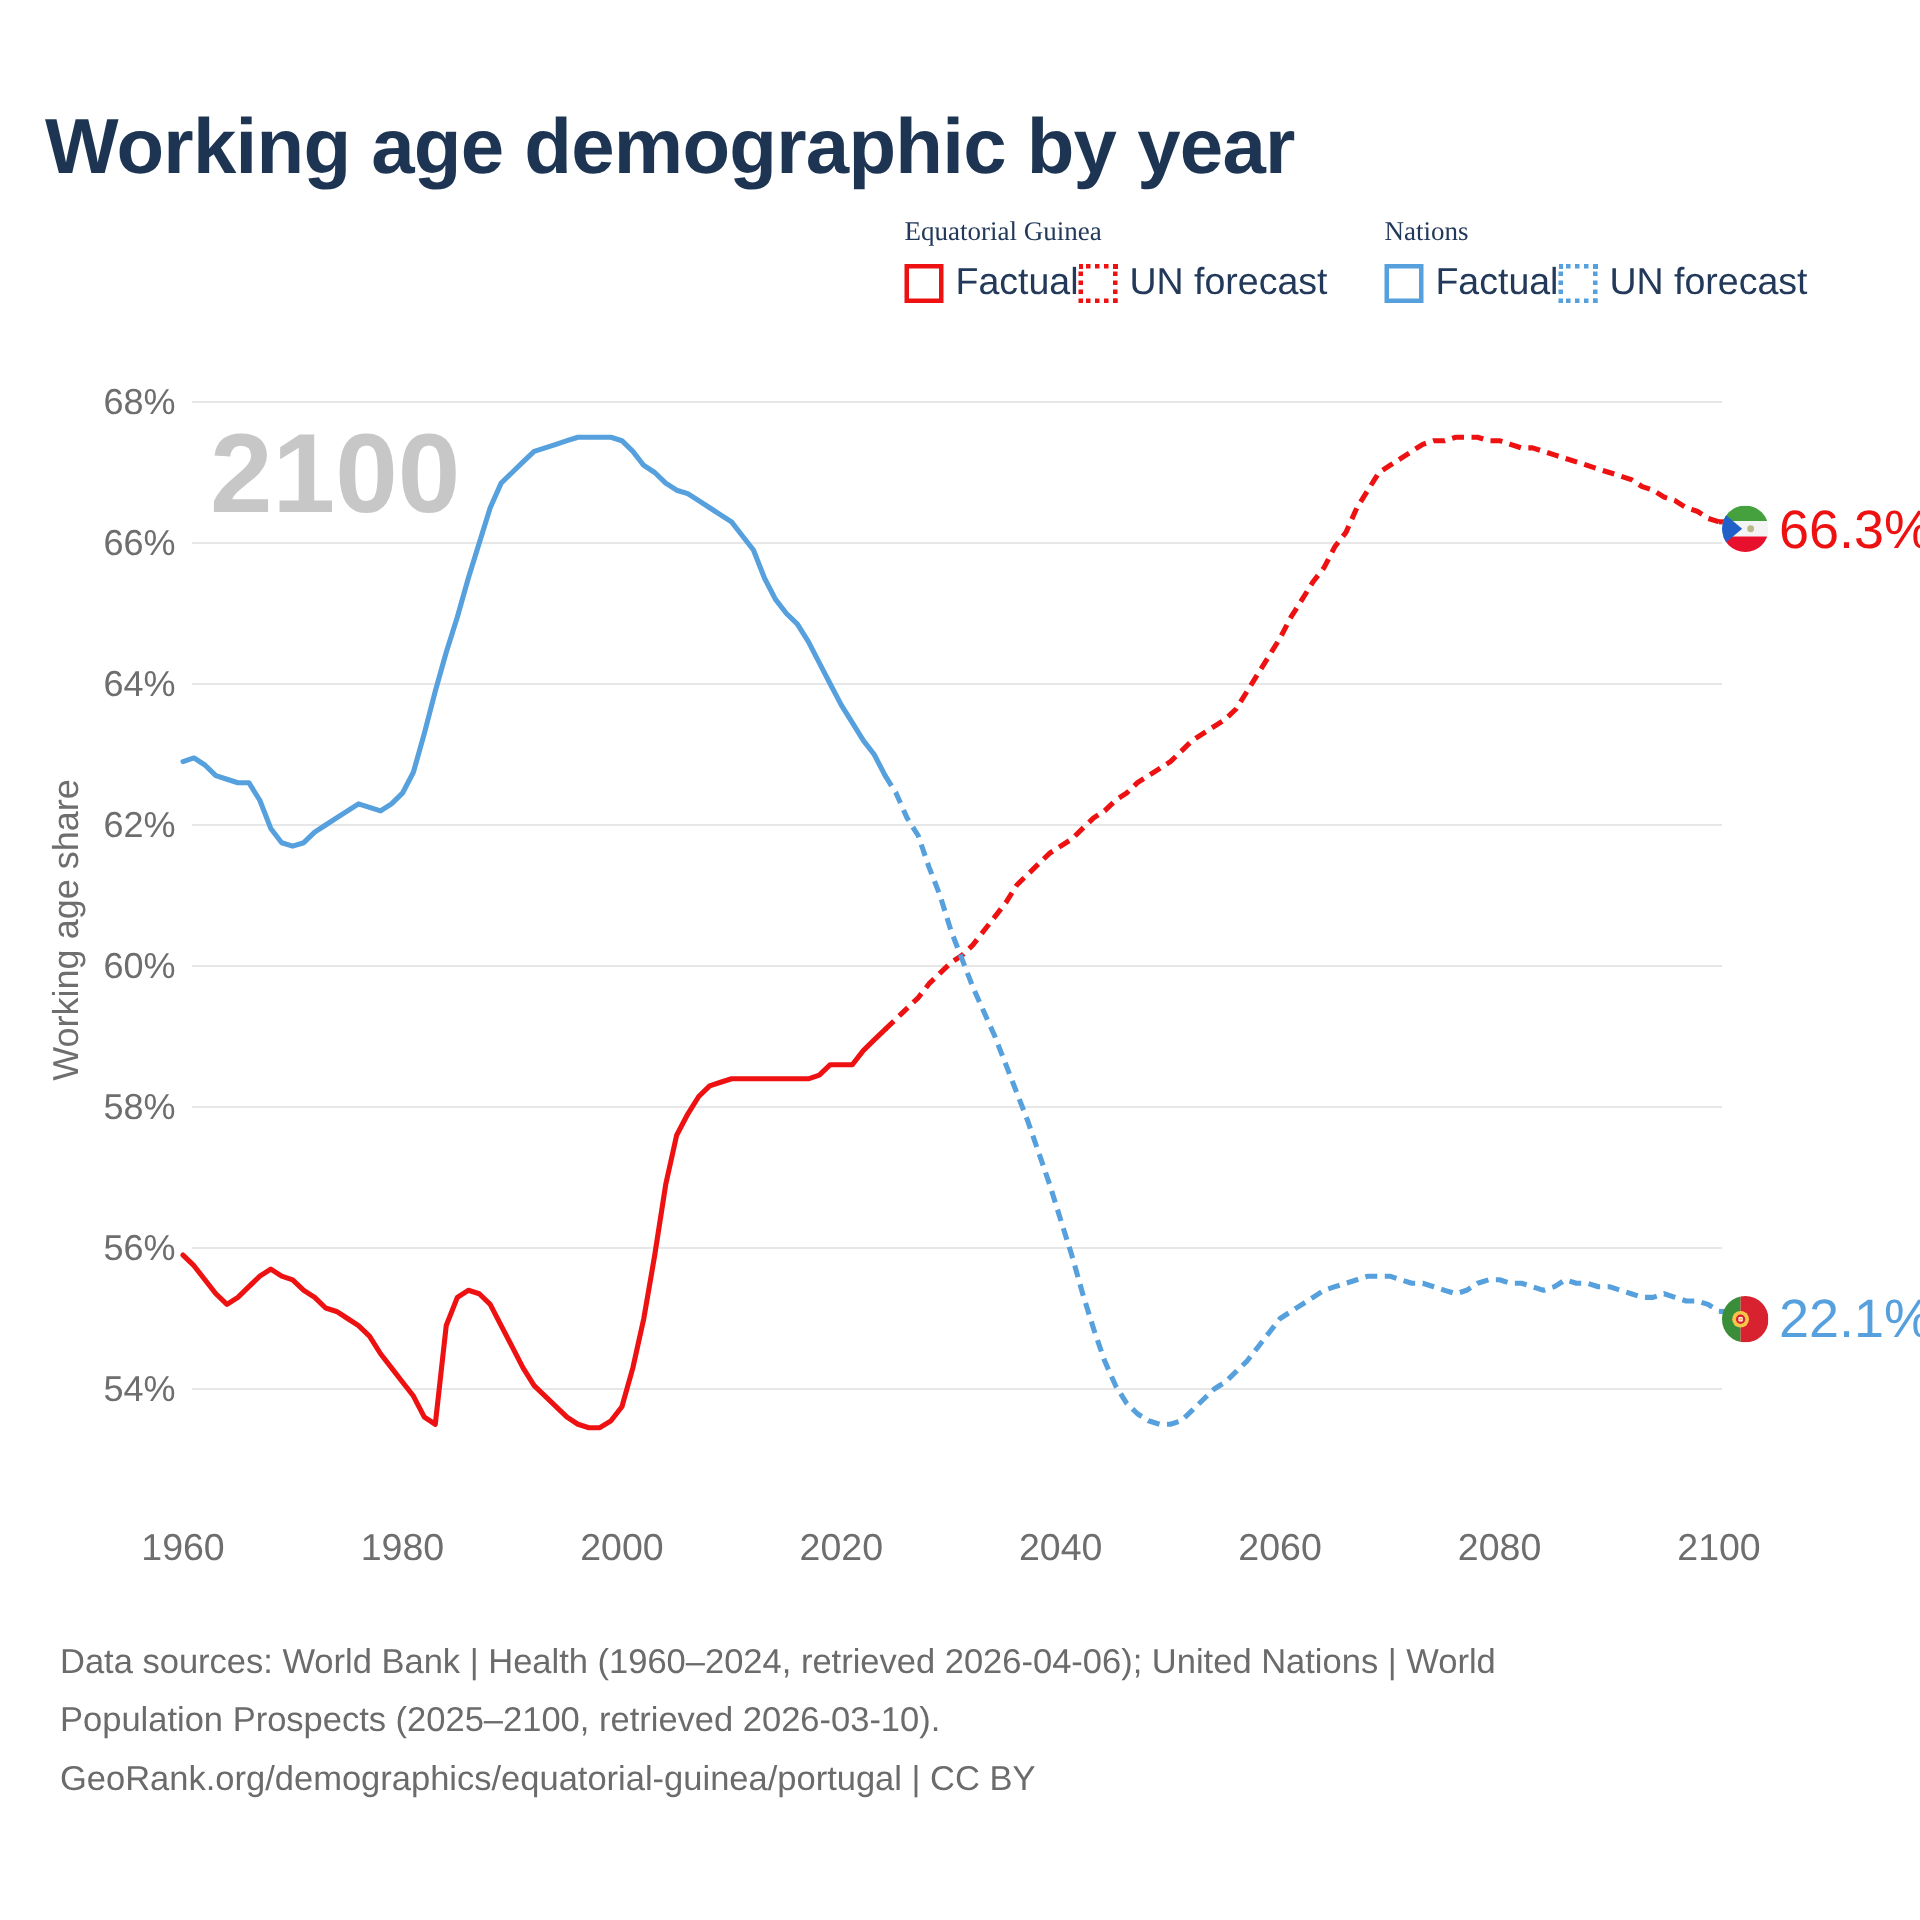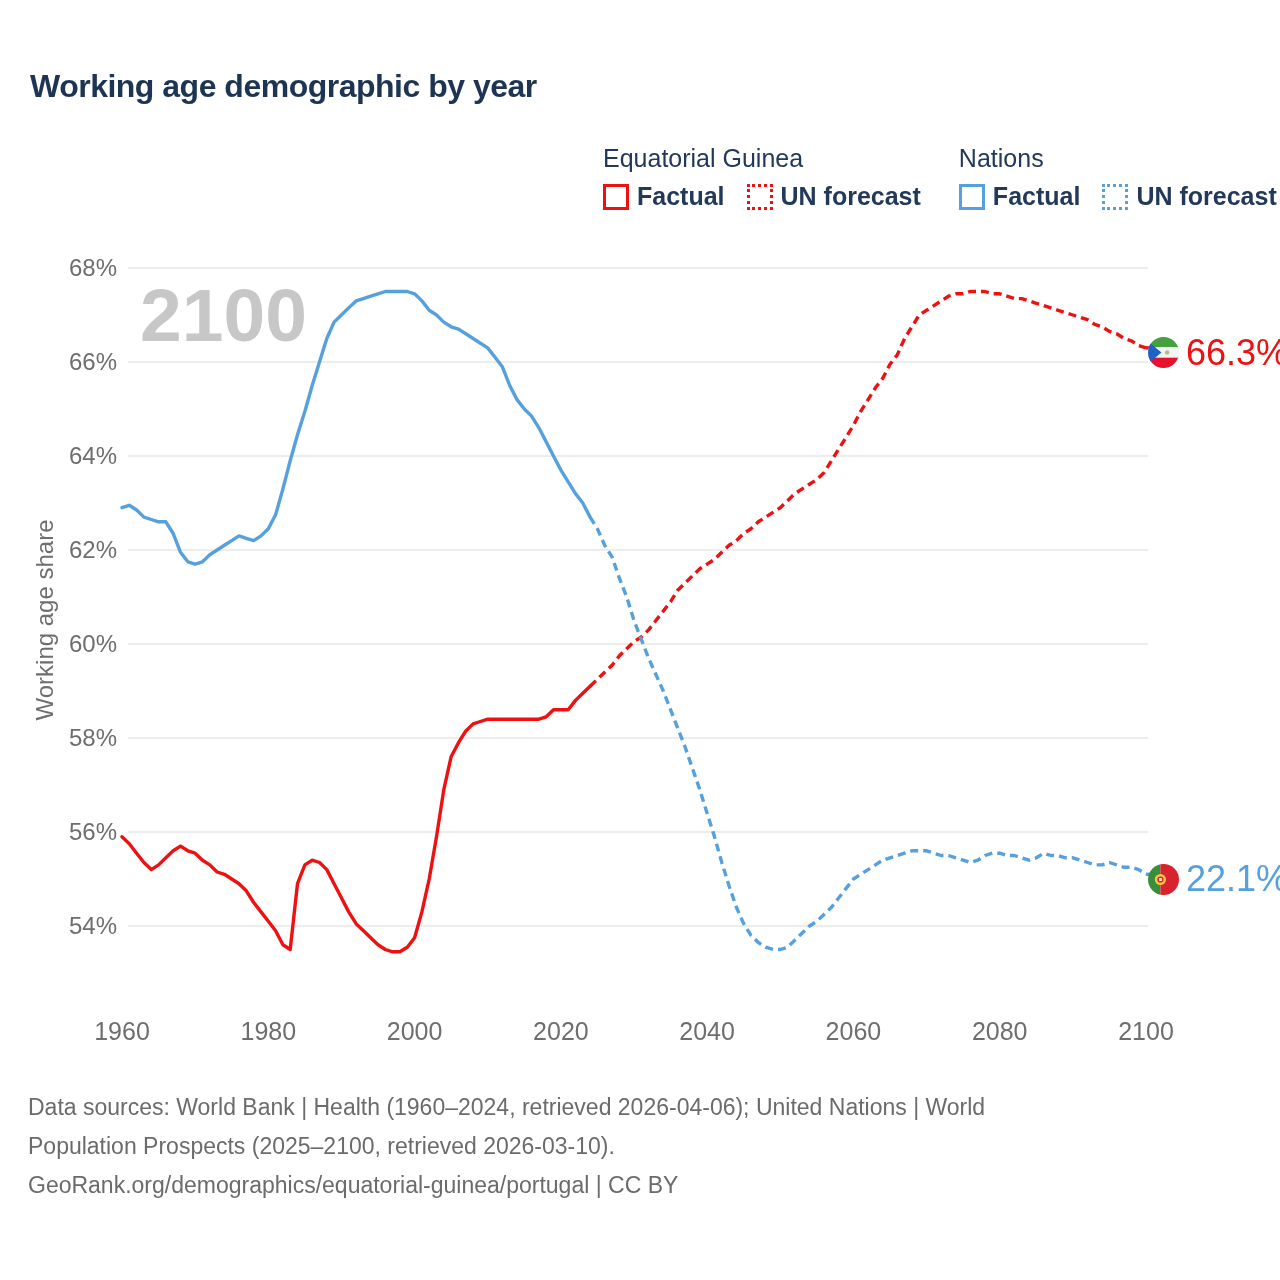--- a/index.html
+++ b/index.html
@@ -2,49 +2,49 @@
 <html><head>
 <meta charset="utf-8">
 <style>
   html,body{margin:0;padding:0;}
   body{
     width:1280px;height:1280px;position:relative;background:#ffffff;
     font-family:"Liberation Sans", sans-serif;overflow:hidden;
   }
   .page-title{
     position:absolute;left:30px;top:68px;
-    font-size:32px;font-weight:700;color:#1d3552;letter-spacing:-0.5px;
+    font-size:52px;font-weight:700;color:#1d3552;letter-spacing:-0.5px;
   }
   .legend{
     position:absolute;left:603px;top:144px;display:flex;gap:38px;
   }
   .legend-group{display:flex;flex-direction:column;gap:9px;}
-  .legend-header{font-size:25px;color:#22395a;}
-  .legend-row{display:flex;gap:22px;align-items:center;font-weight:bold;}
+  .legend-header{font-size:18px;color:#22395a;font-family:Liberation Serif, serif;}
+  .legend-row{display:flex;align-items:center;}
   .legend-item{display:flex;align-items:center;gap:8px;}
   .swatch{width:20px;height:20px;display:inline-block;border:3px solid #000;background:#fff;box-sizing:content-box;}
   .swatch.dotted{border-style:dotted;}
   .legend-label{font-size:25px;color:#22395a;}
   .watermark{
     position:absolute;left:140px;top:272px;
     font-size:75px;font-weight:700;color:#c7c7c7;
   }
   .y-axis-title{
     position:absolute;left:-104px;top:605px;width:300px;height:30px;
     transform:rotate(-90deg);text-align:center;
     font-size:24px;color:#6e6e6e;
   }
   #chart-svg{position:absolute;left:0;top:0;pointer-events:none;}
   .end-label{
     position:absolute;display:flex;align-items:center;gap:7px;
     font-size:36px;
   }
   .end-label .flag{width:31px;height:31px;display:block;}
   .footer{
-    position:absolute;left:28px;top:1088px;width:1140px;
+    position:absolute;left:40px;top:1088px;width:1140px;
     font-size:23px;color:#6b6b6b;line-height:39px;
   }
 </style>
 </head>
 <body>
 
 <div class="page-title">Working age demographic by year</div>
 
 <div class="legend">
     <div class="legend-group">

